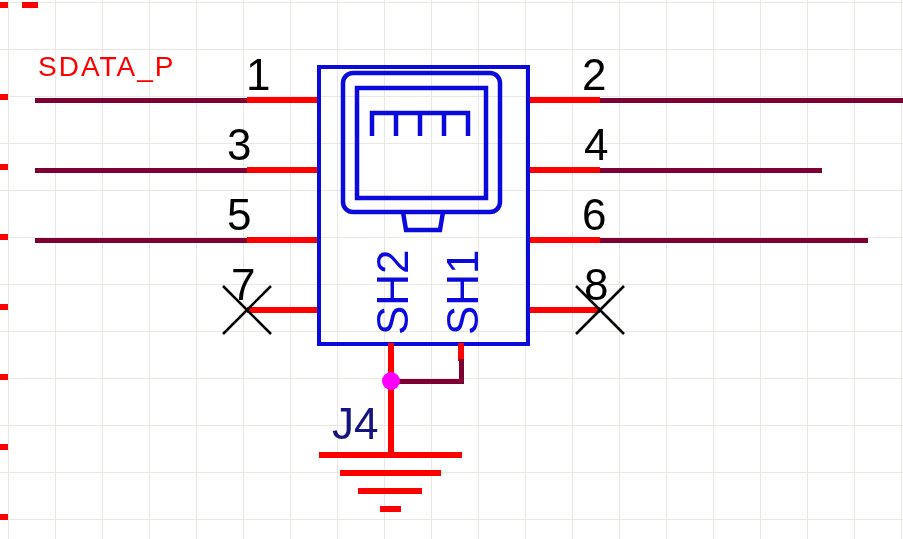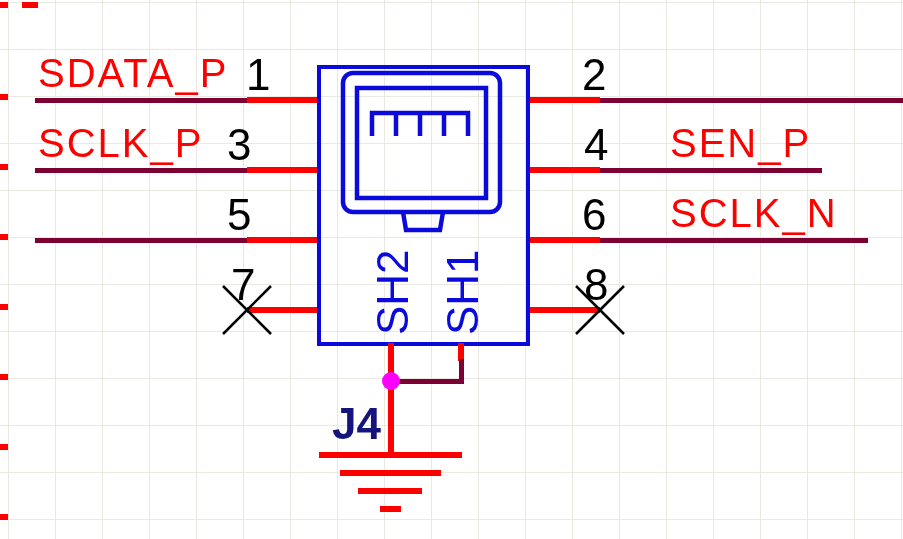--- a/index.html
+++ b/index.html
@@ -18,29 +18,29 @@
     background-size: 47px 47px;
     background-position: 8px 2px;
   }
 
   .wire  { position: absolute; background: var(--wire, #7d0033); }
   .pin   { position: absolute; background: var(--pin, #ff0000); }
   .gndbar{ position: absolute; background: var(--ground, #ff0000); }
 
   .net-label {
     position: absolute; color: var(--netlabel, #ff0000);
-    font-size: 40px; line-height: 1; letter-spacing: 2px; white-space: nowrap;
+    font-size: 28px; line-height: 1; letter-spacing: 2px; white-space: nowrap;
   }
   .pin-number {
     position: absolute; color: var(--pinnumber, #000000);
     font-size: 44px; line-height: 1; white-space: nowrap;
   }
   .designator {
     position: absolute; color: var(--designator, #14147e);
-    font-size: 44px; line-height: 1; white-space: nowrap; font-weight: bold;
+    font-size: 44px; line-height: 1; white-space: nowrap;
   }
   .shield-label {
     position: absolute; color: var(--shield, #0a0adc);
     font-size: 44px; line-height: 1; white-space: nowrap;
     transform: rotate(-90deg); transform-origin: left top;
   }
 
   .body-rect {
     position: absolute;
     left: 317px; top: 65px; width: 213px; height: 281px;
@@ -75,47 +75,44 @@
   <div class="edge-tick" style="top:304px"></div>
   <div class="edge-tick" style="top:374px"></div>
   <div class="edge-tick" style="top:444px"></div>
   <div class="edge-tick" style="top:514px"></div>
 
   <div class="net-label" style="left:38px; top:53px">SDATA_P</div>
   <div class="pin-number" style="left:246px; top:53px">1</div>
   <div class="wire" style="left:35px; top:98px; width:214px; height:5px"></div>
   <div class="pin" style="left:247px; top:97px; width:70px; height:6px"></div>
 
-  <div class="net-label" style="left:38px; top:123px">SCLK_P</div>
   <div class="pin-number" style="left:227px; top:123px">3</div>
   <div class="wire" style="left:35px; top:168px; width:214px; height:5px"></div>
   <div class="pin" style="left:247px; top:167px; width:70px; height:6px"></div>
 
   <div class="pin-number" style="left:227px; top:193px">5</div>
   <div class="wire" style="left:35px; top:238px; width:214px; height:5px"></div>
   <div class="pin" style="left:247px; top:237px; width:70px; height:6px"></div>
 
   <div class="pin-number" style="left:231px; top:263px">7</div>
   <div class="pin" style="left:247px; top:307px; width:70px; height:6px"></div>
   <svg class="nc" style="left:221px; top:284px" width="52" height="52">
     <line x1="2" y1="2" x2="50" y2="50"></line>
     <line x1="2" y1="50" x2="50" y2="2"></line>
   </svg>
 
   <div class="pin-number" style="left:582px; top:53px">2</div>
   <div class="pin" style="left:530px; top:97px; width:70px; height:6px"></div>
   <div class="wire" style="left:600px; top:98px; width:303px; height:5px"></div>
 
   <div class="pin-number" style="left:584px; top:123px">4</div>
-  <div class="net-label" style="left:670px; top:123px">SEN_P</div>
   <div class="pin" style="left:530px; top:167px; width:70px; height:6px"></div>
   <div class="wire" style="left:600px; top:168px; width:222px; height:5px"></div>
 
   <div class="pin-number" style="left:582px; top:193px">6</div>
-  <div class="net-label" style="left:670px; top:193px">SCLK_N</div>
   <div class="pin" style="left:530px; top:237px; width:70px; height:6px"></div>
   <div class="wire" style="left:600px; top:238px; width:268px; height:5px"></div>
 
   <div class="pin-number" style="left:584px; top:263px">8</div>
   <div class="pin" style="left:530px; top:307px; width:70px; height:6px"></div>
   <svg class="nc" style="left:574px; top:284px" width="52" height="52">
     <line x1="2" y1="2" x2="50" y2="50"></line>
     <line x1="2" y1="50" x2="50" y2="2"></line>
   </svg>
 

